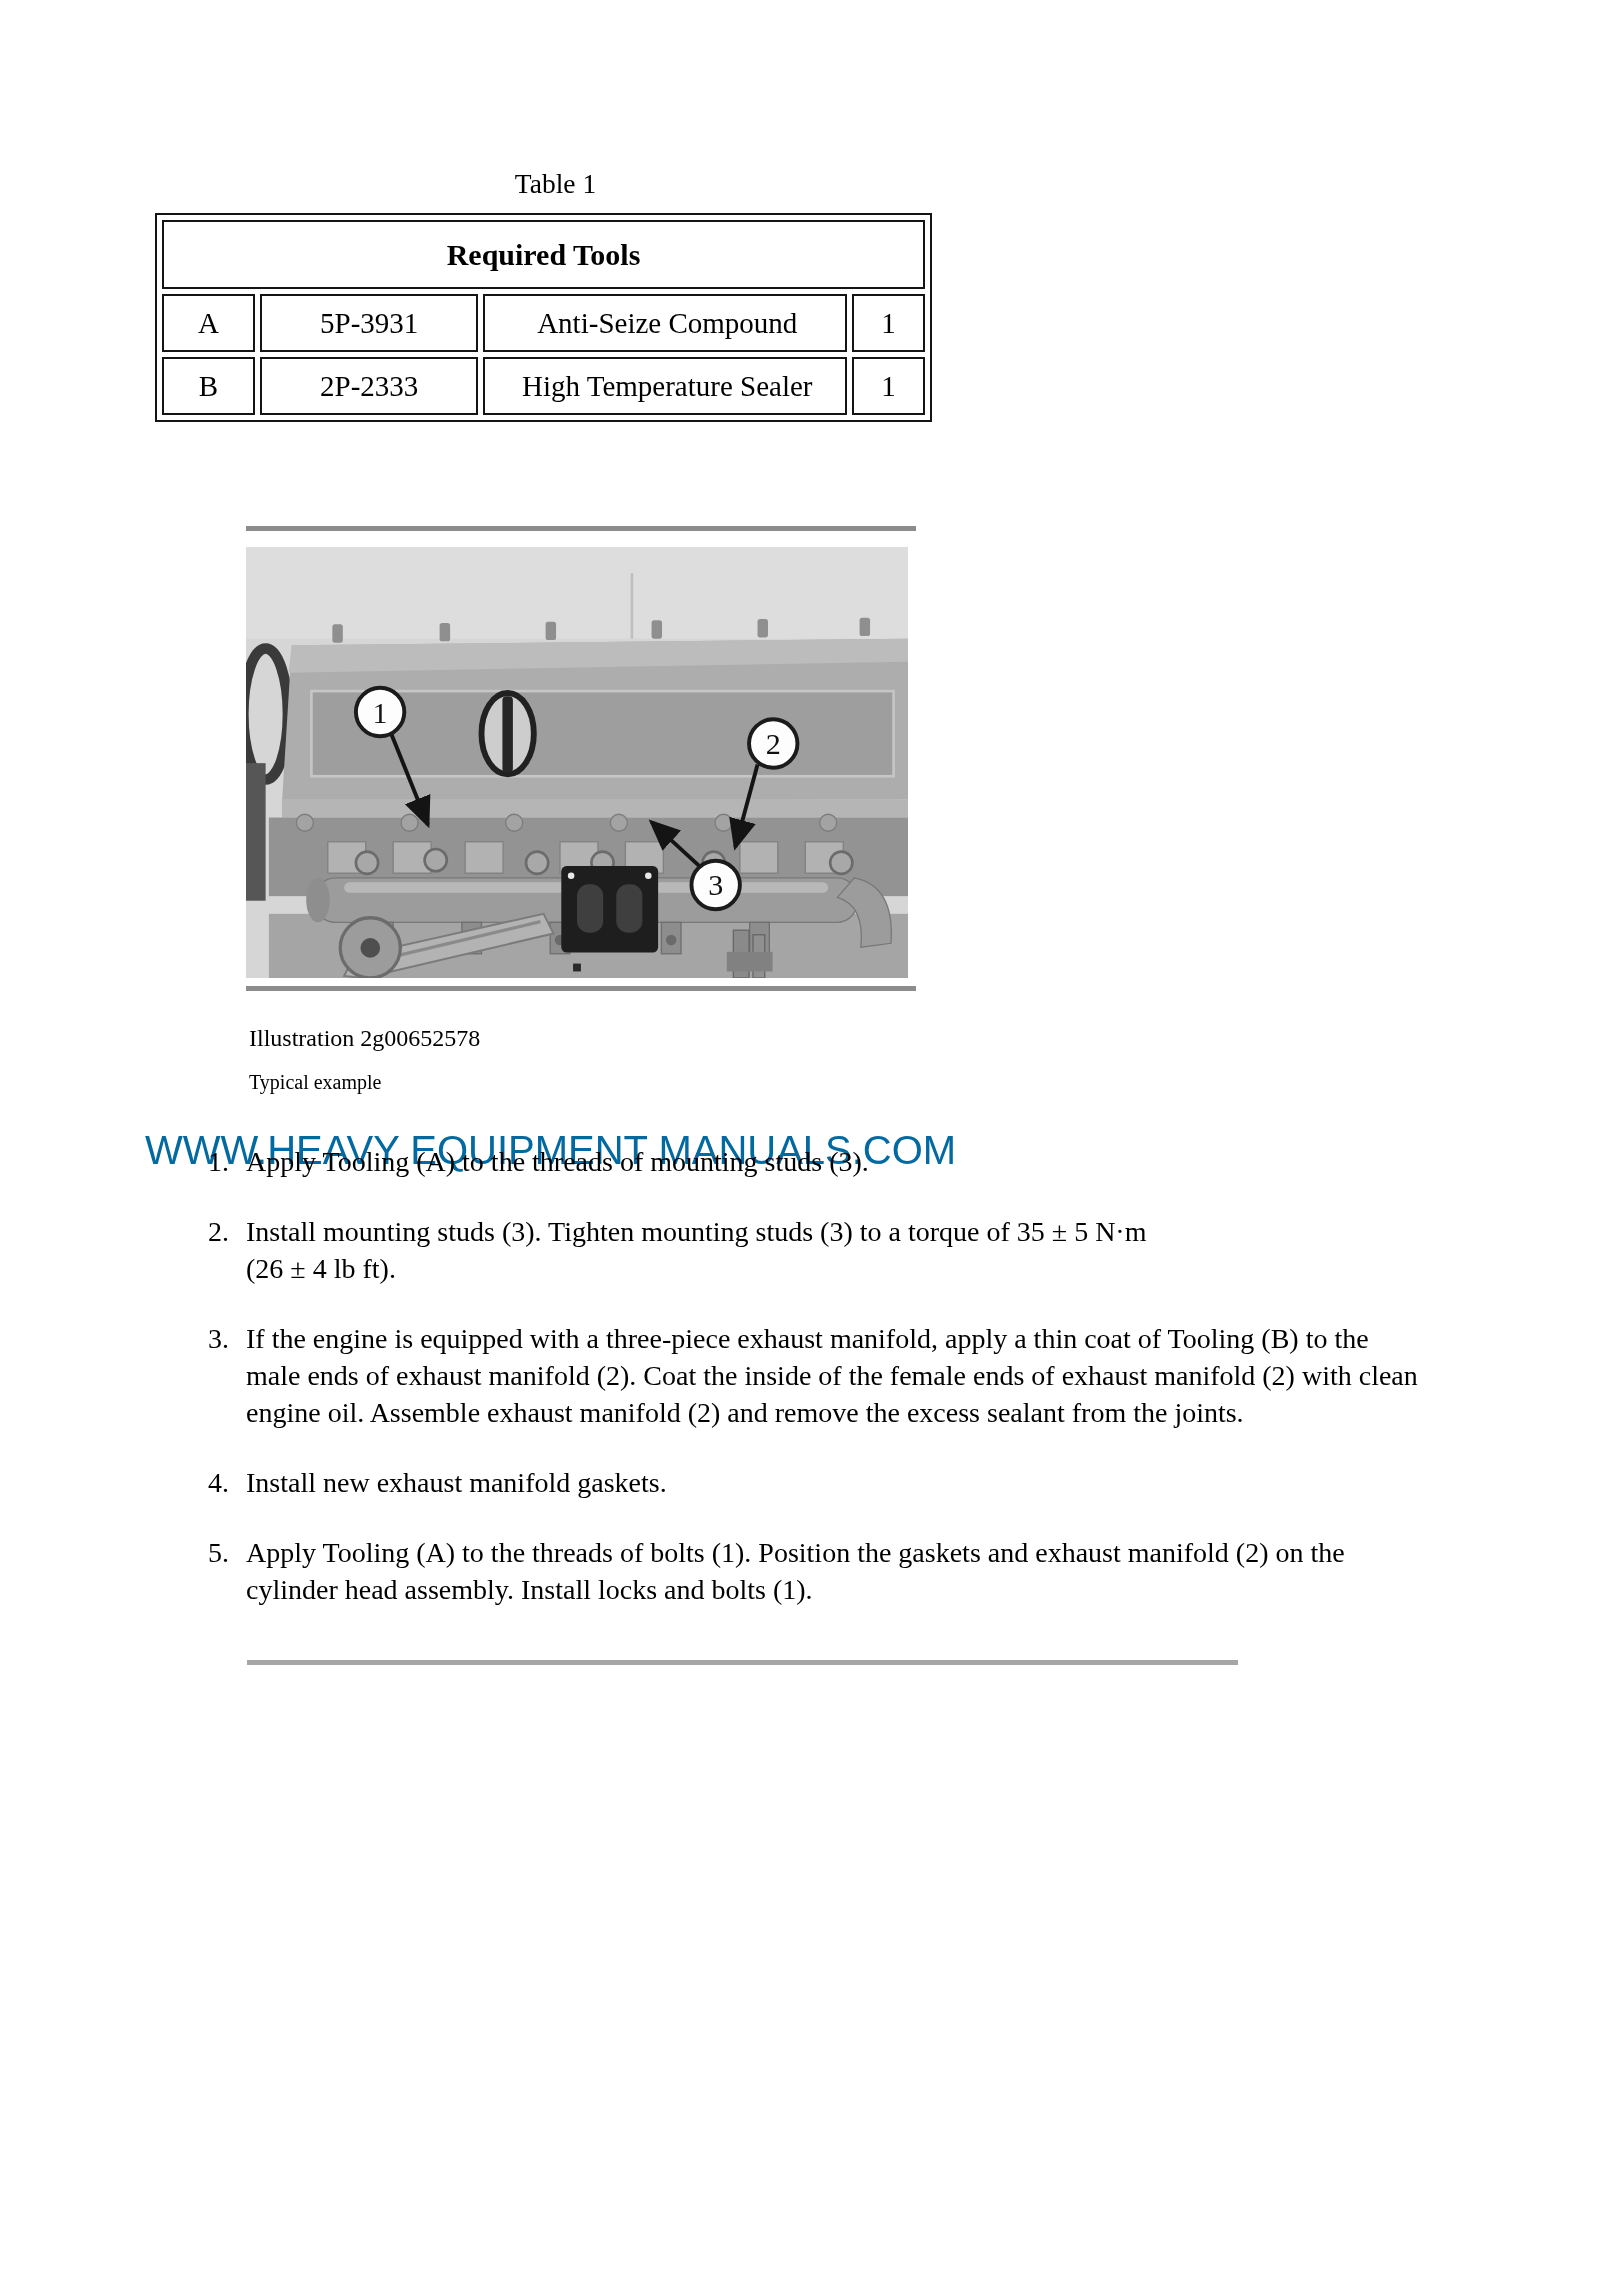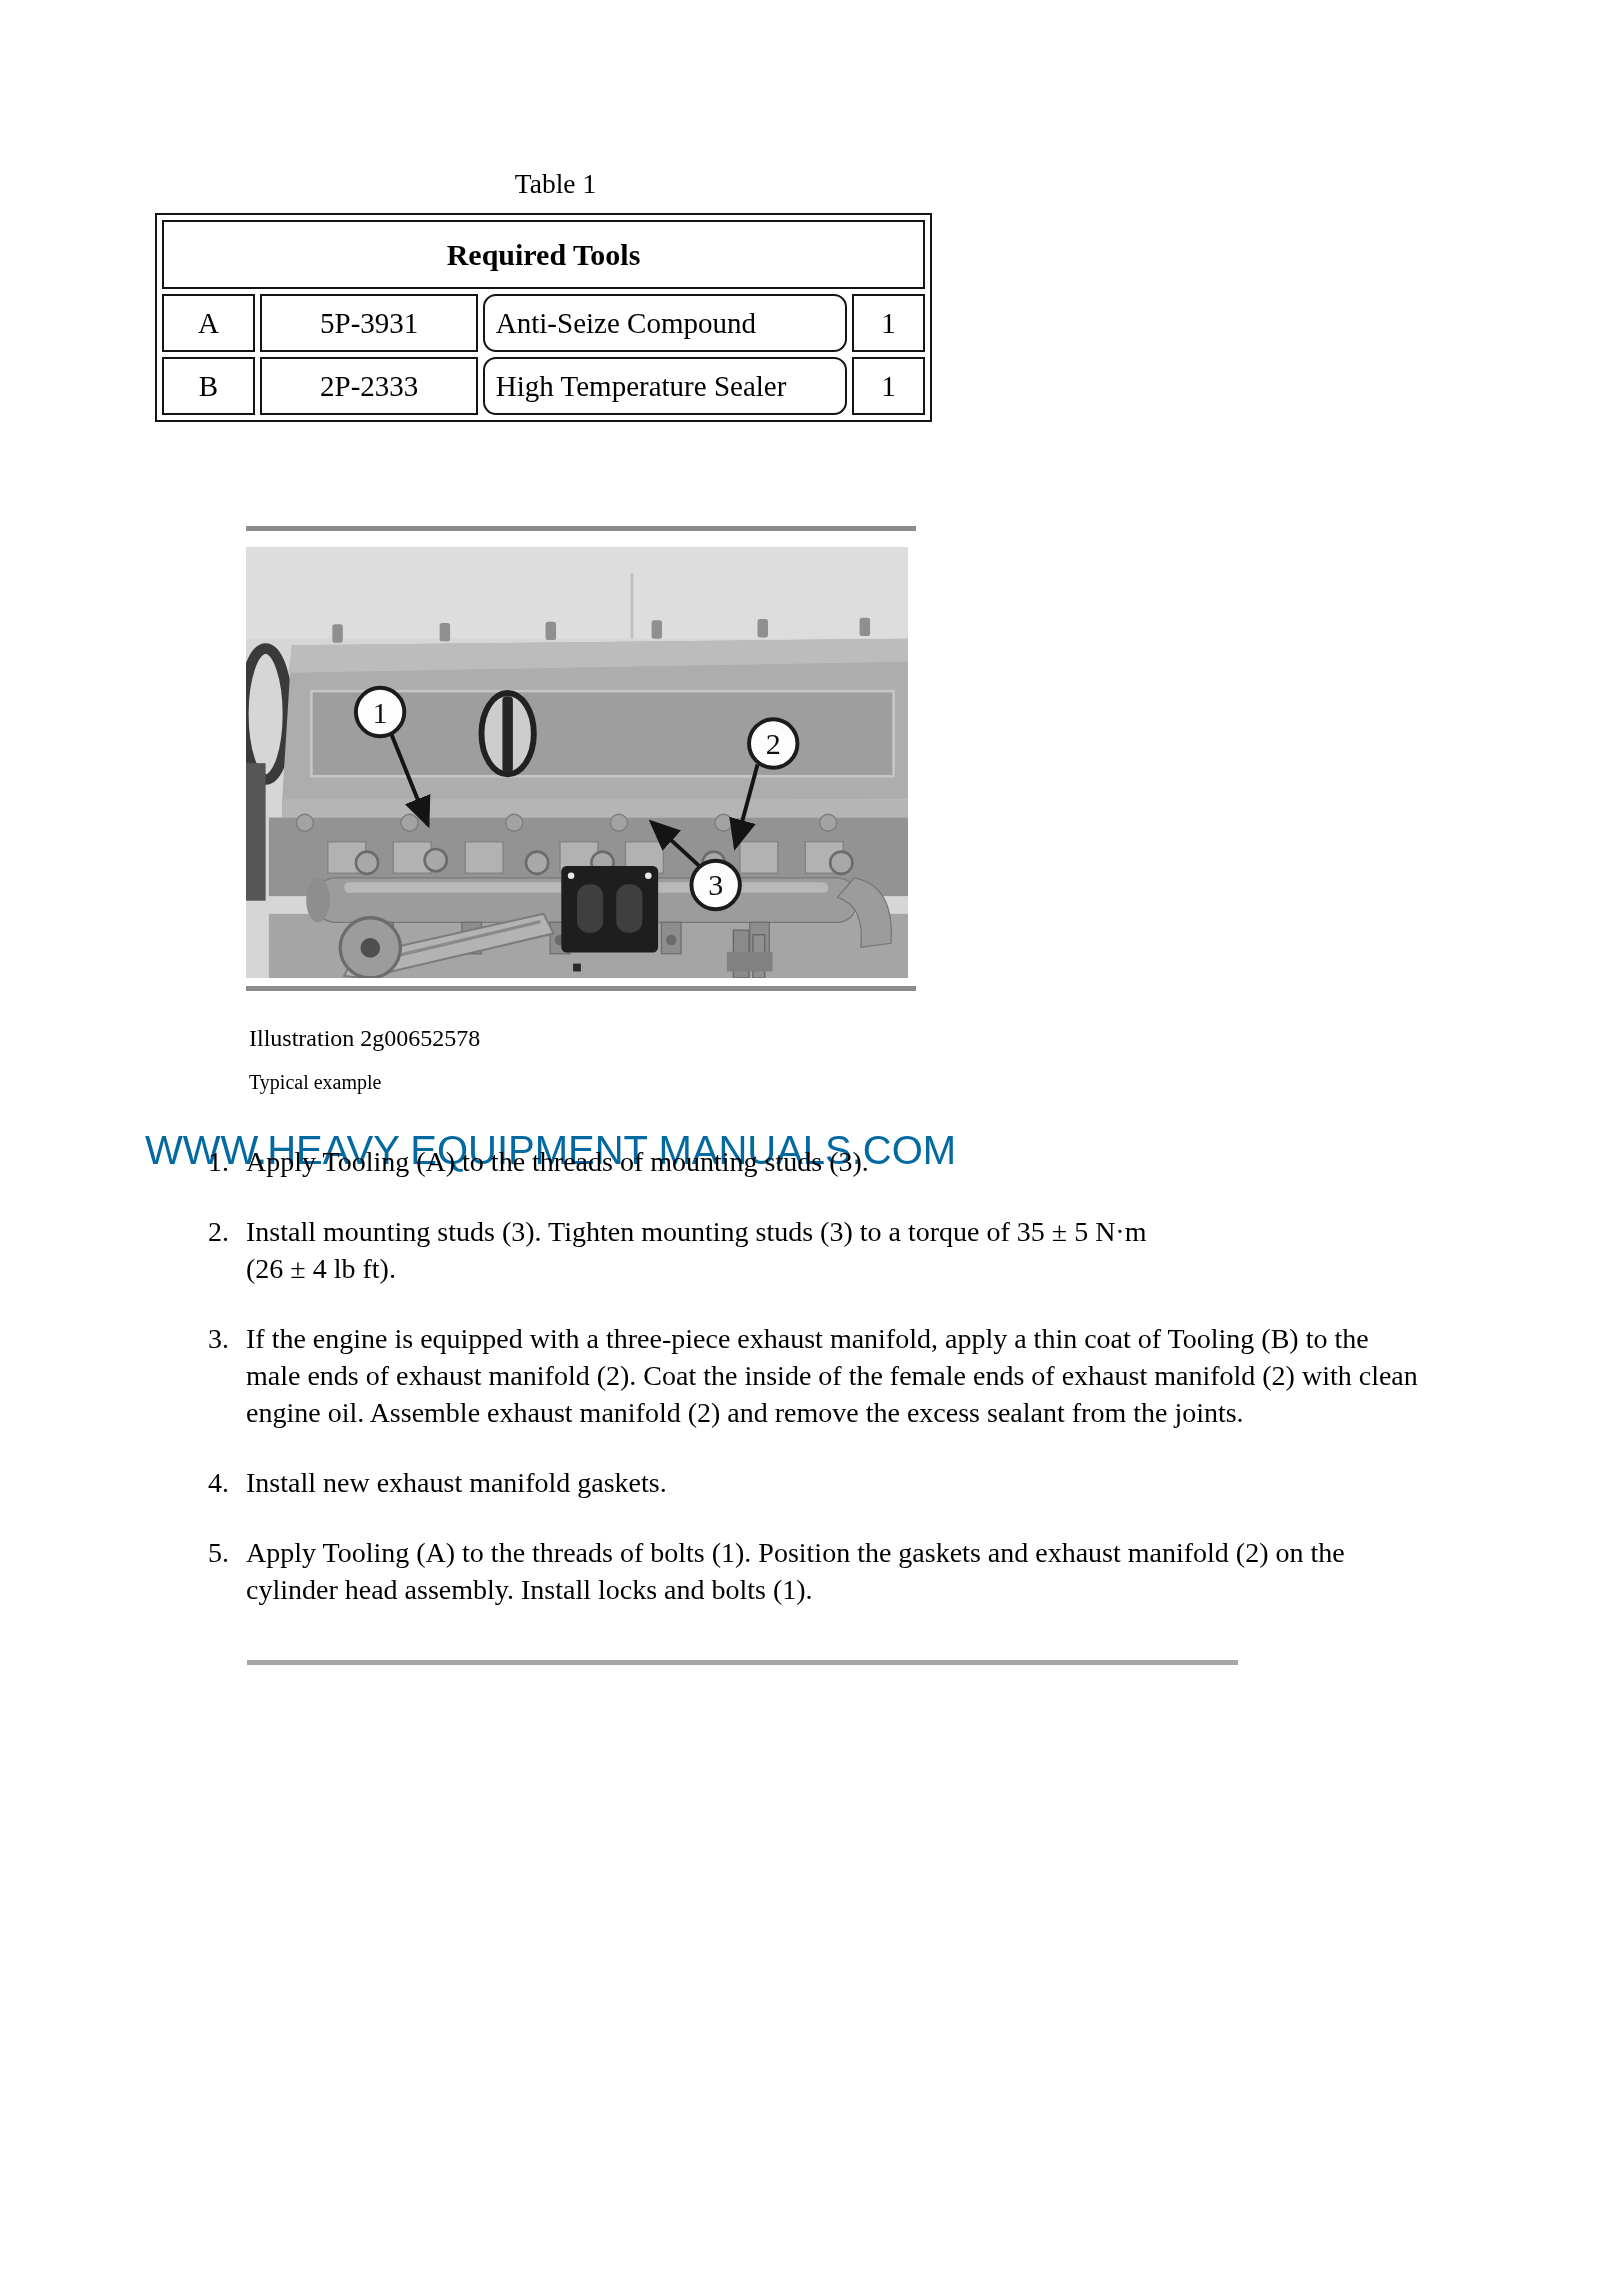--- a/index.html
+++ b/index.html
@@ -37,23 +37,22 @@
     font-size:29px;
     padding:10.5px 6.5px;
   }
   .tools-table .t-title{
     font-weight:bold;
     font-size:30px;
     padding:15.7px 6.5px;
   }
   .tools-table .t-head{ font-weight:bold; }
   .tools-table .t-desc{
-    text-align:left;
+    text-align:center;
     padding-left:10.5px;
-    border-radius:13px;
   }
   .col-tool{width:92px;}
   .col-pn{width:216px;}
   .col-desc{width:360px;}
   .col-qty{width:72px;}
 
   
   .hrule{
     position:absolute;
     height:5.2px;

